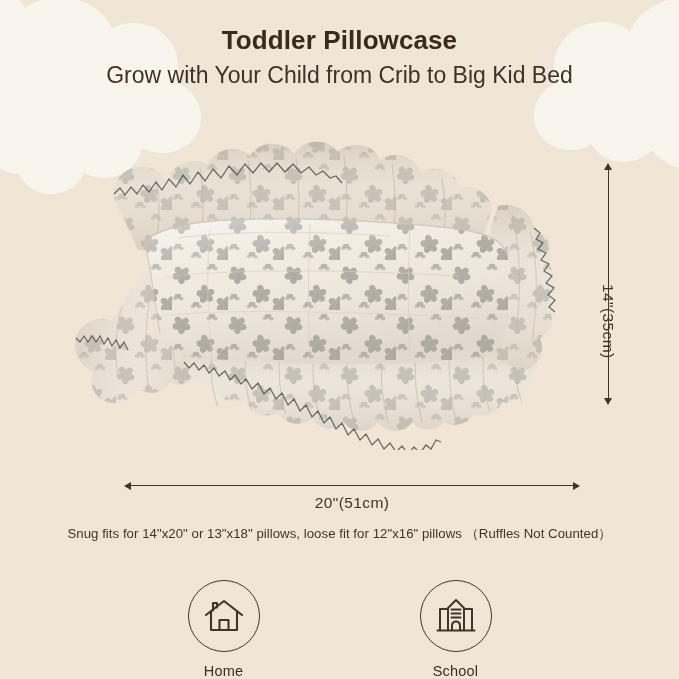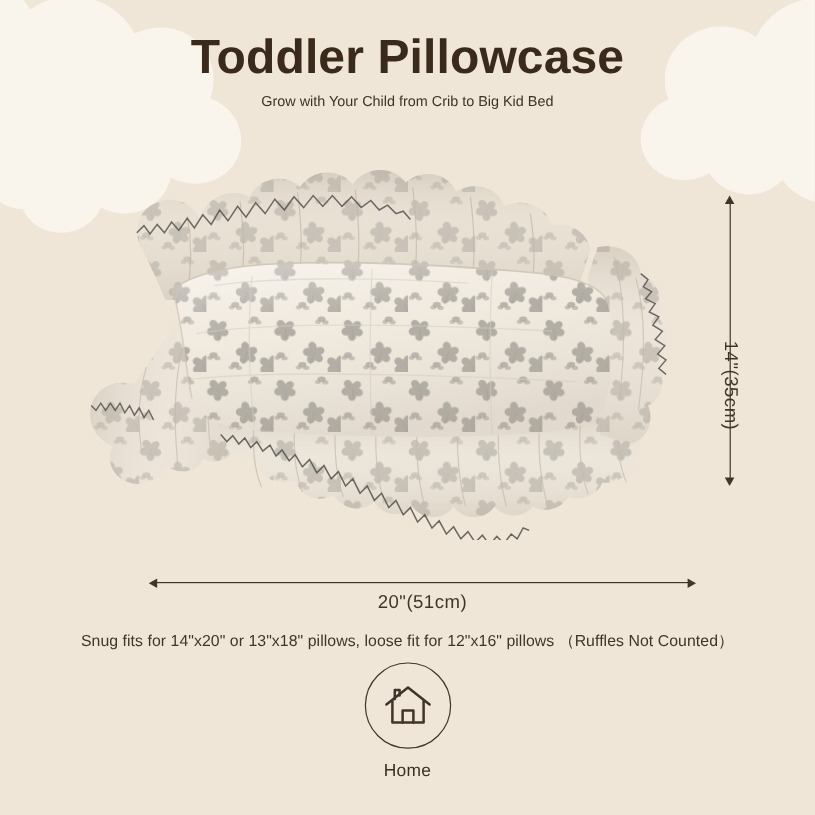--- a/index.html
+++ b/index.html
@@ -31,29 +31,29 @@
   
   #header {
     position: absolute;
     left: 0;
     top: 26px;
     width: 679px;
     text-align: center;
     z-index: 5;
   }
   #title {
-    font-size: 40px;
+    font-size: 26px;
     font-weight: bold;
     color: #3a2a1c;
     letter-spacing: 0.1px;
     line-height: 1.1;
     margin: 0;
   }
   #subtitle {
-    font-size: 12px;
+    font-size: 23px;
     font-weight: 400;
     color: #3f3228;
     margin: 7px 0 0 0;
     line-height: 1.2;
   }
 
   
   #product-photo {
     position: absolute;
     left: 60px;
@@ -164,21 +164,21 @@
     font-size: 13.2px;
     color: #42342a;
     z-index: 6;
     letter-spacing: 0.05px;
   }
 
   
   #use-cases {
     position: absolute;
     left: 0;
-    top: 552px;
+    top: 580px;
     width: 679px;
     display: flex;
     justify-content: center;
     align-items: flex-start;
     gap: 122px;
     z-index: 6;
   }
   .use-case {
     display: flex;
     flex-direction: column;
@@ -578,16 +578,31 @@
             <path d="M9,18 L9,36 L35,36 L35,18"></path>
             <path d="M11,16.6 L11,9 L15,9 L15,13.5"></path>
             <path d="M17.5,36 L17.5,26 L26.5,26 L26.5,36"></path>
           </g>
         </svg>
       </div>
       <div class="use-case-label">Home</div>
     </div>
 
 
+    <div class="use-case">
+      <div class="use-case-circle">
+        <svg width="44" height="44" viewBox="0 0 44 44" aria-hidden="true">
+          <g fill="none" stroke="#42342a" stroke-width="2" stroke-linecap="round" stroke-linejoin="round">
+            <path d="M6,36 L6,15 L14,15"></path>
+            <path d="M38,36 L38,15 L30,15"></path>
+            <path d="M14,36 L14,14 L22,6 L30,14 L30,36"></path>
+            <path d="M17.5,15.5 L26.5,15.5 M17.5,19.5 L26.5,19.5 M17.5,23.5 L26.5,23.5"></path>
+            <path d="M18,36 L18,32 C18,29.2 19.8,27.5 22,27.5 C24.2,27.5 26,29.2 26,32 L26,36"></path>
+            <path d="M3.5,36.5 L40.5,36.5"></path>
+          </g>
+        </svg>
+      </div>
+      <div class="use-case-label">School</div>
+    </div>
 
   </div>
 
 </div>
 
 </body></html>

